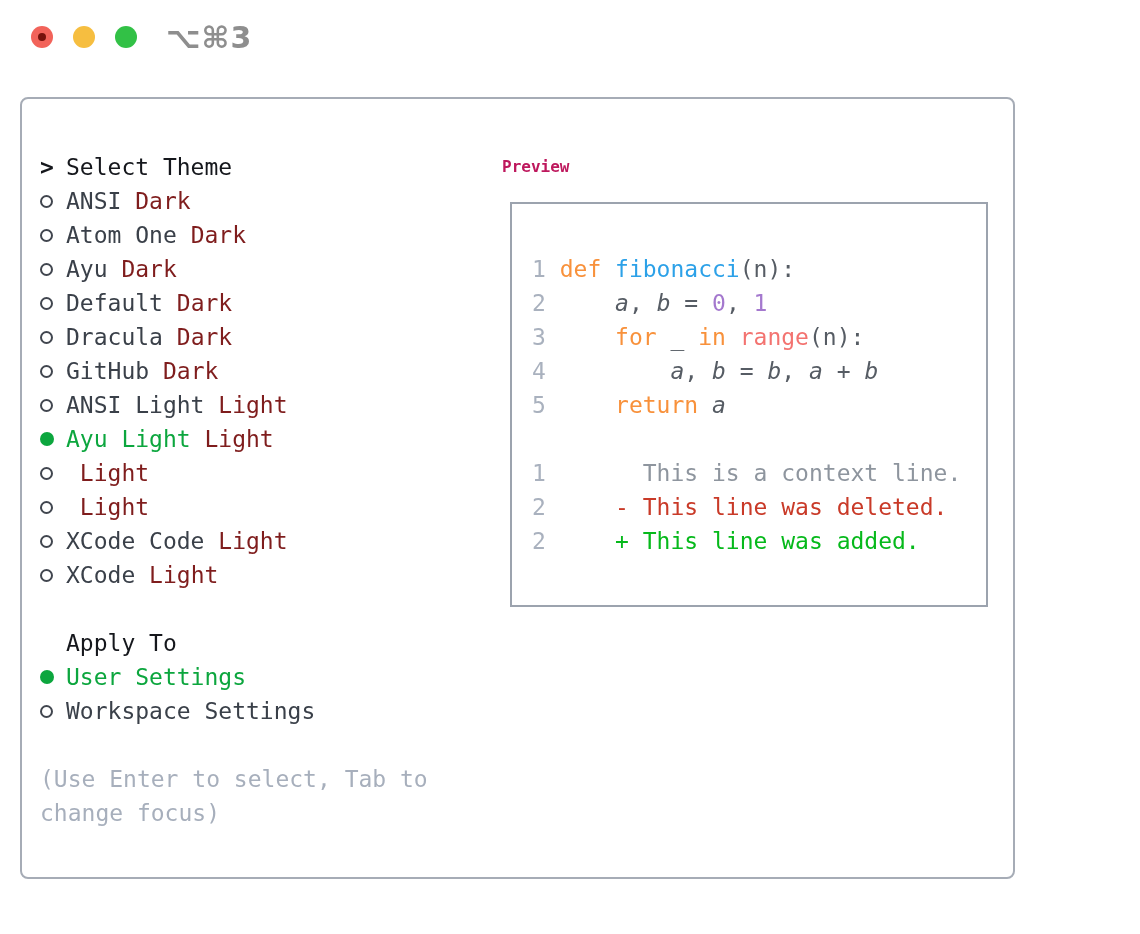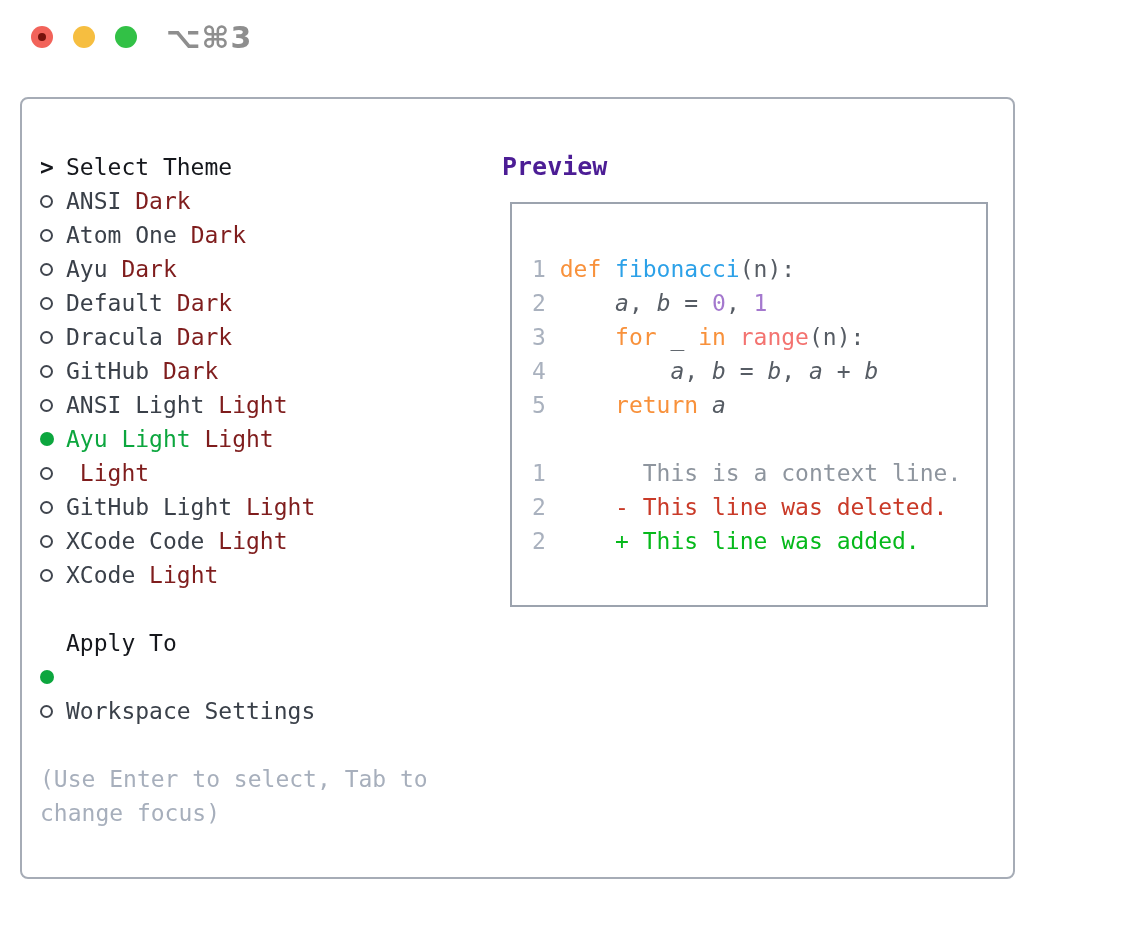--- a/index.html
+++ b/index.html
@@ -46,21 +46,21 @@
   .list-title { font-weight:normal; color:#15171c; }
   .opt-name { color:#3a4049; }
   .opt-name.selected { color:#0ca63e; }
   .opt-variant { color:#7f1d1d; margin-left:1ch; }
   .apply-title-row { color:#15171c; padding-left:26px; }
   .spacer { height:34px; }
   .hint { color:#a7afbc; line-height:34px; width:400px; }
 
   
   .right-col { position:absolute; left:480px; top:51px; }
-  .preview-title { font-weight:bold; color:#4c1d95; font-size:25px; line-height:34px; }
+  .preview-title { font-weight:bold; color:#be185d; font-size:16px; line-height:34px; }
   .preview-box {
     position:absolute; left:8px; top:52px; width:478px; height:405px;
     border:2px solid #9ca3ae; background:#ffffff;
     padding:48px 16px 0 20px; overflow:hidden;
   }
   .code-line { display:flex; height:34px; font-size:23px; line-height:34px; white-space:pre; }
   .ln { display:inline-block; width:2ch; color:#a9b1be; flex:0 0 auto; }
   .tok-kw      { color:#f8913b; }
   .tok-fn      { color:#2ca1e8; }
   .tok-fg      { color:#565c64; }
@@ -94,33 +94,33 @@
       <div id="theme-list">
           <div class="row"><span class="slot"><span class="radio"></span></span><span class="opt-name">ANSI</span><span class="opt-variant">Dark</span></div>
           <div class="row"><span class="slot"><span class="radio"></span></span><span class="opt-name">Atom One</span><span class="opt-variant">Dark</span></div>
           <div class="row"><span class="slot"><span class="radio"></span></span><span class="opt-name">Ayu</span><span class="opt-variant">Dark</span></div>
           <div class="row"><span class="slot"><span class="radio"></span></span><span class="opt-name">Default</span><span class="opt-variant">Dark</span></div>
           <div class="row"><span class="slot"><span class="radio"></span></span><span class="opt-name">Dracula</span><span class="opt-variant">Dark</span></div>
           <div class="row"><span class="slot"><span class="radio"></span></span><span class="opt-name">GitHub</span><span class="opt-variant">Dark</span></div>
           <div class="row"><span class="slot"><span class="radio"></span></span><span class="opt-name">ANSI Light</span><span class="opt-variant">Light</span></div>
           <div class="row"><span class="slot"><span class="radio filled"></span></span><span class="opt-name selected">Ayu Light</span><span class="opt-variant">Light</span></div>
           <div class="row"><span class="slot"><span class="radio"></span></span><span class="opt-variant">Light</span></div>
-          <div class="row"><span class="slot"><span class="radio"></span></span><span class="opt-name">GitHub Light</span><span class="opt-variant">Light</span></div>
+          <div class="row"><span class="slot"><span class="radio"></span></span><span class="opt-variant">Light</span></div>
           <div class="row"><span class="slot"><span class="radio"></span></span><span class="opt-name">XCode Code</span><span class="opt-variant">Light</span></div>
           <div class="row"><span class="slot"><span class="radio"></span></span><span class="opt-name">XCode</span><span class="opt-variant">Light</span></div>
         </div>
 
       <div class="spacer"></div>
 
       <div class="row apply-title-row">
         <span>Apply To</span>
       </div>
 
       <div id="apply-list">
-          <div class="row"><span class="slot"><span class="radio filled"></span></span></div>
+          <div class="row"><span class="slot"><span class="radio filled"></span></span><span class="opt-name selected">User Settings</span></div>
           <div class="row"><span class="slot"><span class="radio"></span></span><span class="opt-name">Workspace Settings</span></div>
         </div>
 
       <div class="spacer"></div>
 
       <div class="hint">(Use Enter to select, Tab to change focus)</div>
     </div>
 
     <div class="right-col">
       <div class="preview-title">Preview</div>

